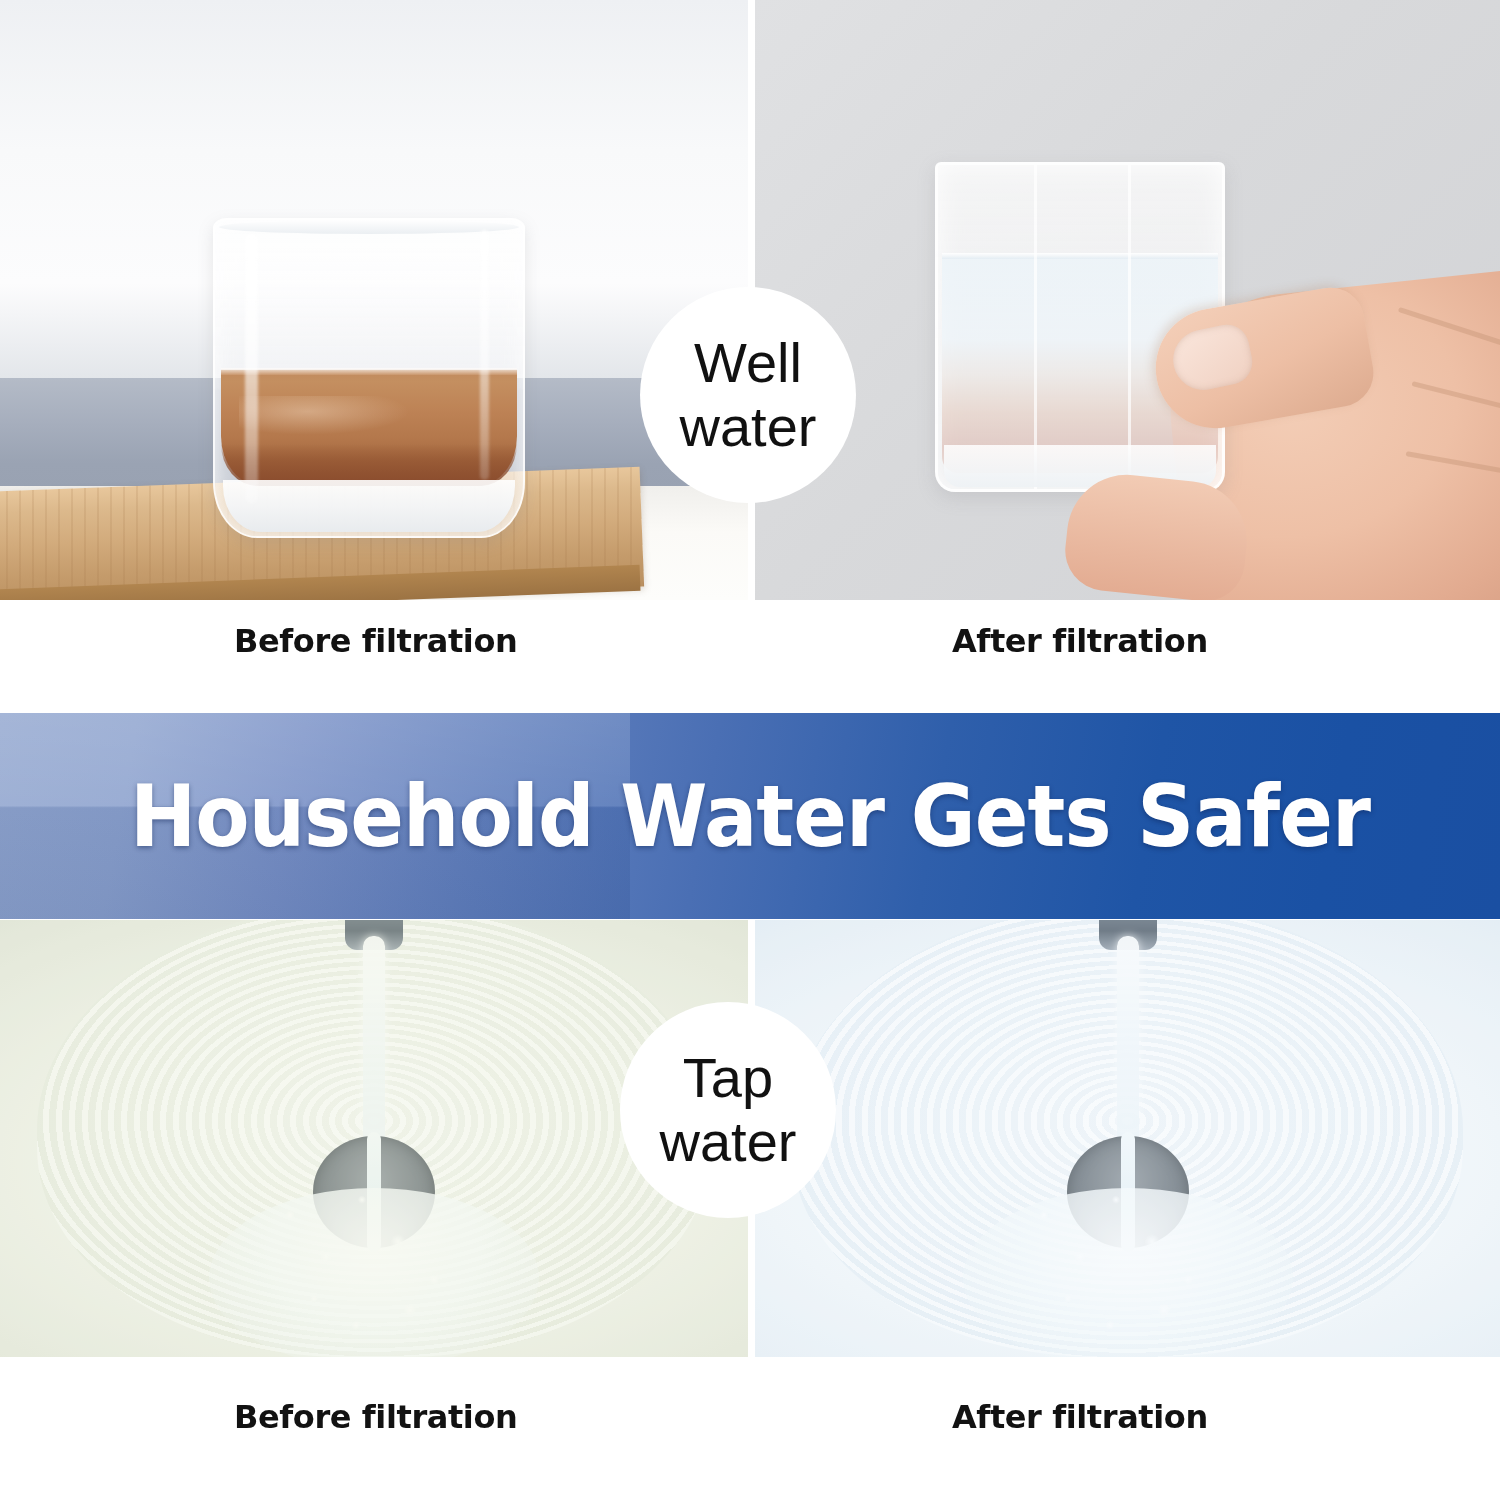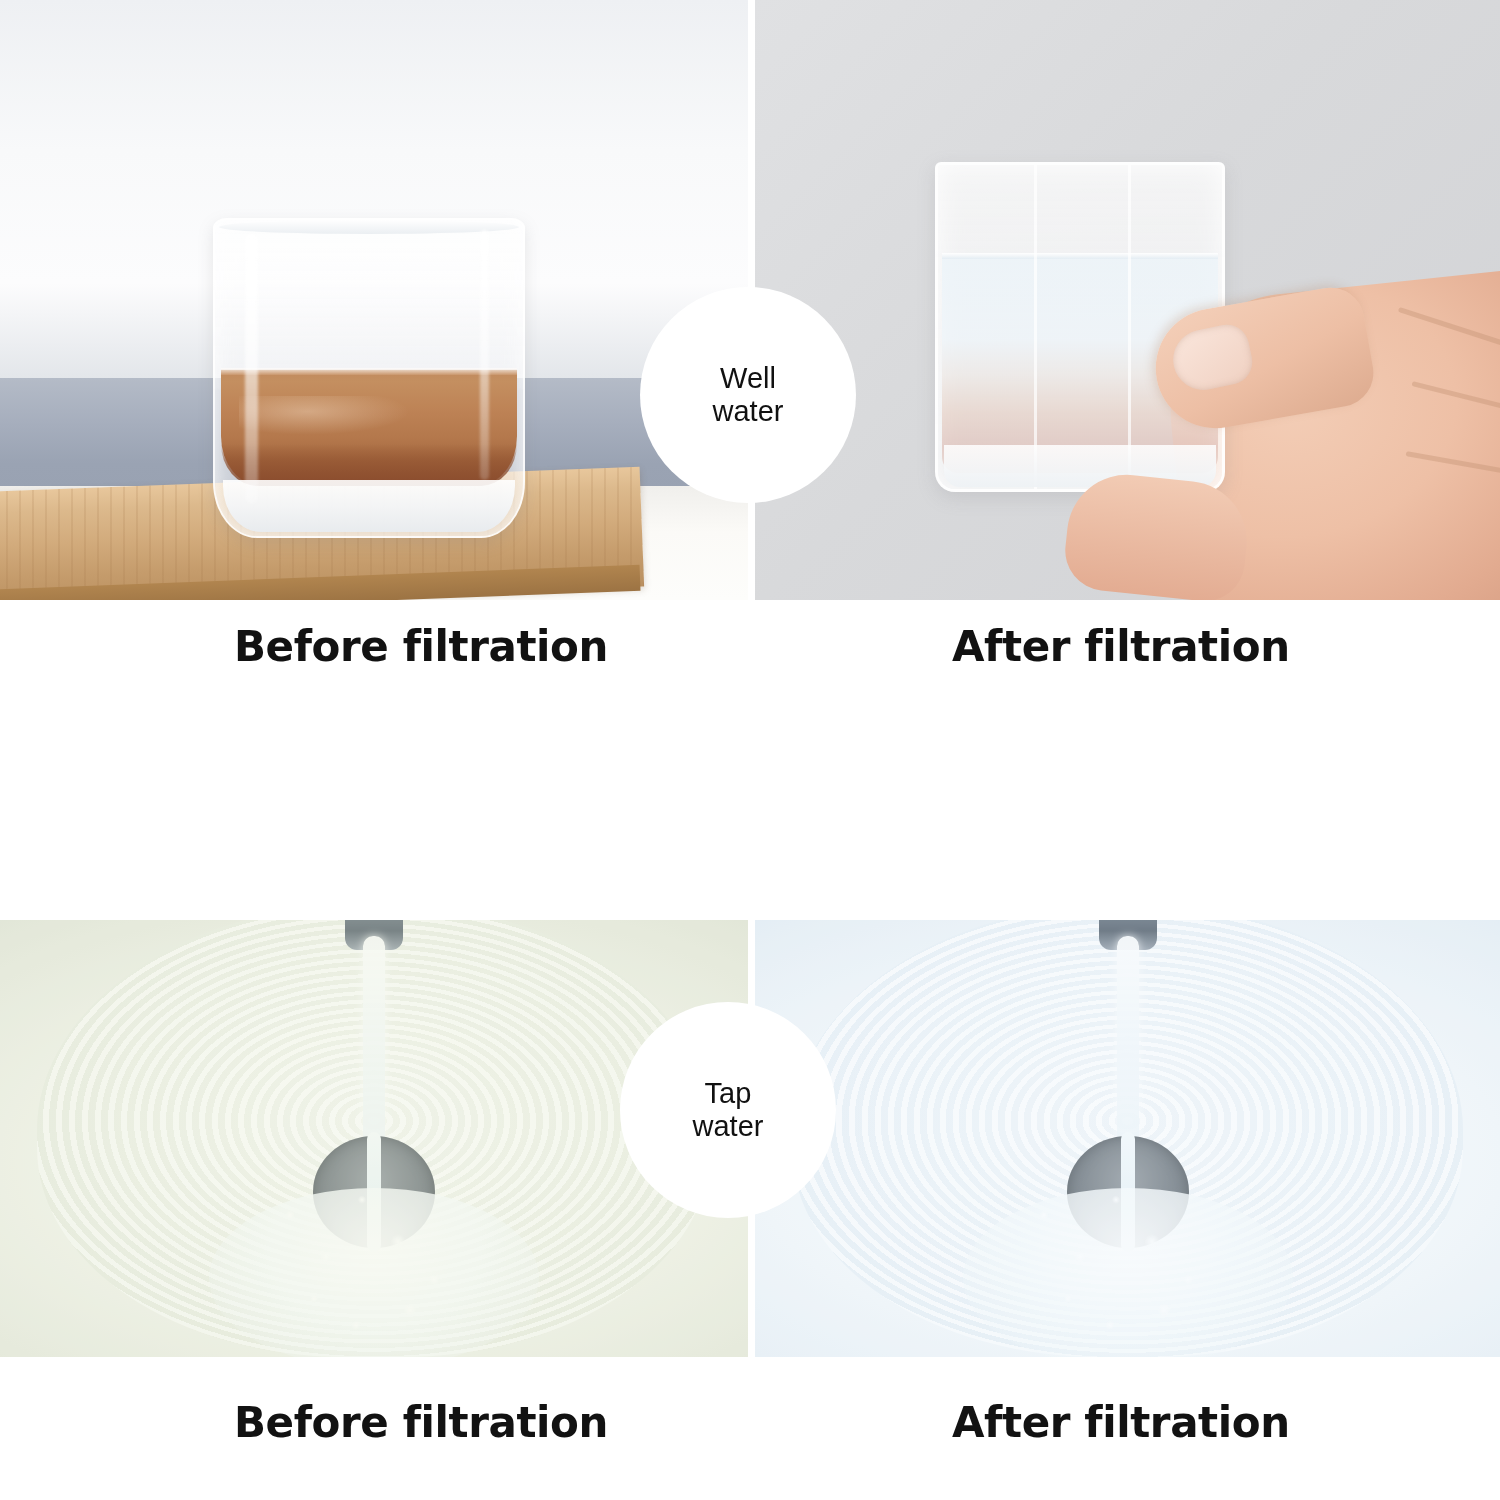--- a/index.html
+++ b/index.html
@@ -137,33 +137,33 @@
                 rgba(255,255,255,.9) 0 6px, rgba(205,221,234,.32) 6px 13px); opacity:.8; }
   .br-tint { position:absolute; inset:0; background:rgba(226,238,248,.25); }
 
   
   .vdiv { position:absolute; left:748px; top:0; width:7px; height:1500px; background:#ffffff; z-index:6; }
   .hgap-top { position:absolute; left:0; top:600px; width:1500px; height:115px; background:#ffffff; z-index:5; }
   .hgap-bot { position:absolute; left:0; top:1357px; width:1500px; height:143px; background:#ffffff; z-index:5; }
 
   
   .caption { position:absolute; z-index:8; color:#121212;
-             font-family:"DejaVu Sans", sans-serif; font-weight:bold; font-size:42px;
+             font-family:"DejaVu Sans", sans-serif; font-weight:bold; font-size:32px;
              letter-spacing:-.4px; white-space:nowrap; }
   .cap-tl { left:234px; top:622px; }
   .cap-tr { left:952px; top:622px; }
   .cap-bl { left:234px; top:1398px; }
   .cap-br { left:952px; top:1398px; }
 
   
   .badge { position:absolute; z-index:9; width:216px; height:216px; border-radius:50%;
            background:#ffffff; display:flex; flex-direction:column;
            align-items:center; justify-content:center; line-height:1.14;
            font-family:"Liberation Sans", sans-serif; font-weight:300; color:#111;
-           font-size:29px; text-align:center; }
+           font-size:56px; text-align:center; }
   .badge-well { left:640px; top:287px; }
   .badge-tap { left:620px; top:1002px; }
   .badge span { display:block; }
 
   
   .banner { position:absolute; left:0; top:713px; width:1500px; height:206px; z-index:10;
             background:linear-gradient(100deg,#94a8d0 0%,#8fa4cf 9%,#7c93c8 20%,#6381be 33%,#4a6fb4 47%,#2f5fab 62%,#1f55a6 76%,#1a51a4 88%,#1a4fa2 100%);
             display:flex; align-items:center; }
   .banner::before { content:""; position:absolute; left:0; top:0; width:42%; height:100%;
             background:linear-gradient(180deg,rgba(255,255,255,.16) 0%,rgba(255,255,255,.10) 45%,rgba(20,50,110,.10) 46%,rgba(20,50,110,.14) 100%); }
@@ -249,14 +249,17 @@
 
   <div class="badge badge-well">
     <span>Well</span>
     <span>water</span>
   </div>
   <div class="badge badge-tap">
     <span>Tap</span>
     <span>water</span>
   </div>
 
+  <div class="banner">
+    <div class="banner-title">Household Water Gets Safer</div>
+  </div>
 
 </div>
 
 </body></html>

